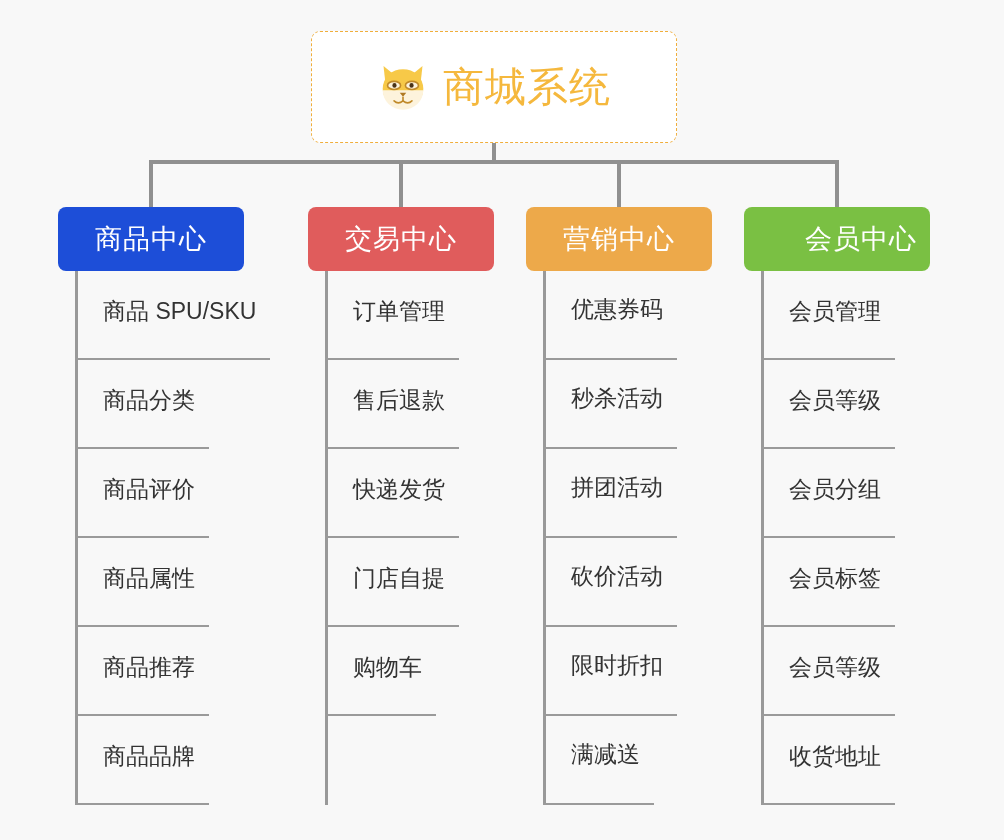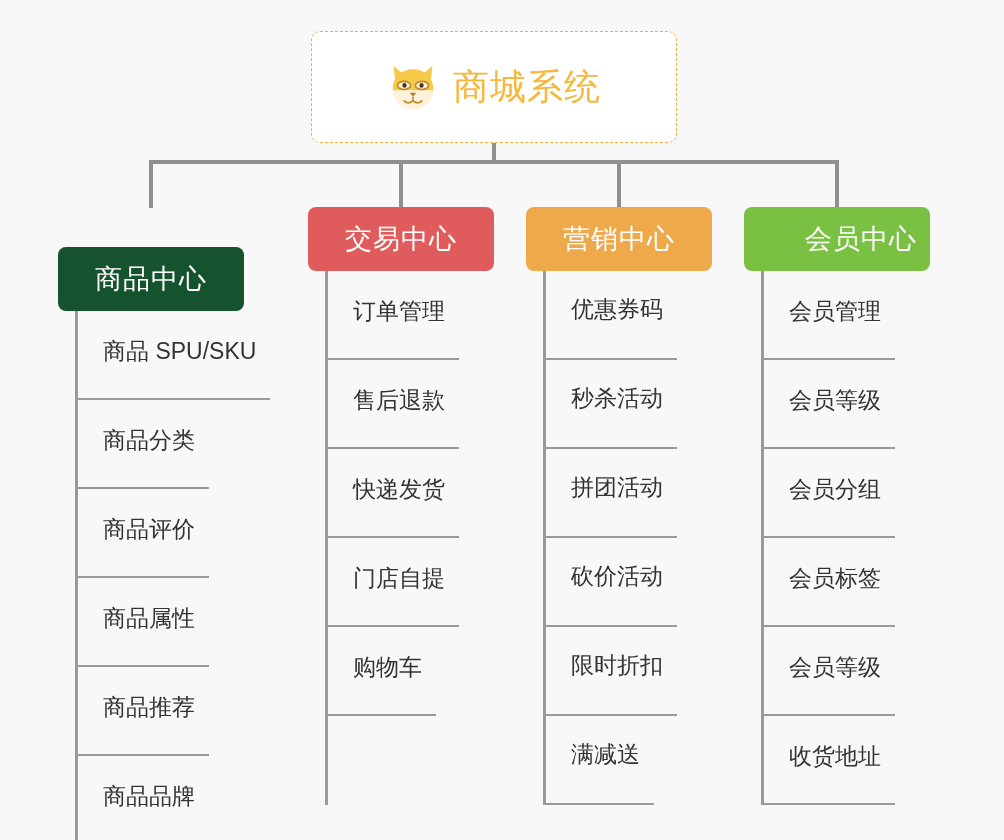--- a/index.html
+++ b/index.html
@@ -37,21 +37,21 @@
     justify-content: center;
     gap: 14px;
   }
   .root-icon {
     width: 52px;
     height: 52px;
     flex: 0 0 auto;
     display: block;
   }
   .root-title {
-    font-size: 36px;
+    font-size: 41px;
     line-height: 1;
     color: #f5b83d;
     letter-spacing: 1px;
     white-space: nowrap;
   }
 
   
   .conn {
     position: absolute;
     background: #909090;
@@ -153,21 +153,21 @@
   </div>
 
   <div class="conn conn-stem" style="background: rgb(144, 144, 144);"></div>
   <div class="conn conn-bus" style="background: rgb(144, 144, 144);"></div>
   <div class="conn conn-drop" style="left: 149px; background: rgb(144, 144, 144);"></div>
   <div class="conn conn-drop" style="left: 399px; background: rgb(144, 144, 144);"></div>
   <div class="conn conn-drop" style="left: 617px; background: rgb(144, 144, 144);"></div>
   <div class="conn conn-drop" style="left: 835px; background: rgb(144, 144, 144);"></div>
 
   <div class="column" id="col-0" style="left:58px;width:186px;">
-    <div class="cat-box" id="cat-0" style="background: #14532d; margin-top: 40px;">
+    <div class="cat-box" id="cat-0" style="background: #1d4ed8;">
       <span>商品中心</span>
     </div>
     <div class="leaf-list" id="leaves-0">
       <div class="trunk" style="height: 534px;"></div>
       <div class="leaf">
         <span class="leaf-label">商品 SPU/SKU</span>
         <span class="leaf-rule" style="width: 195px;"></span>
       </div>
       <div class="leaf">
         <span class="leaf-label">商品分类</span>

